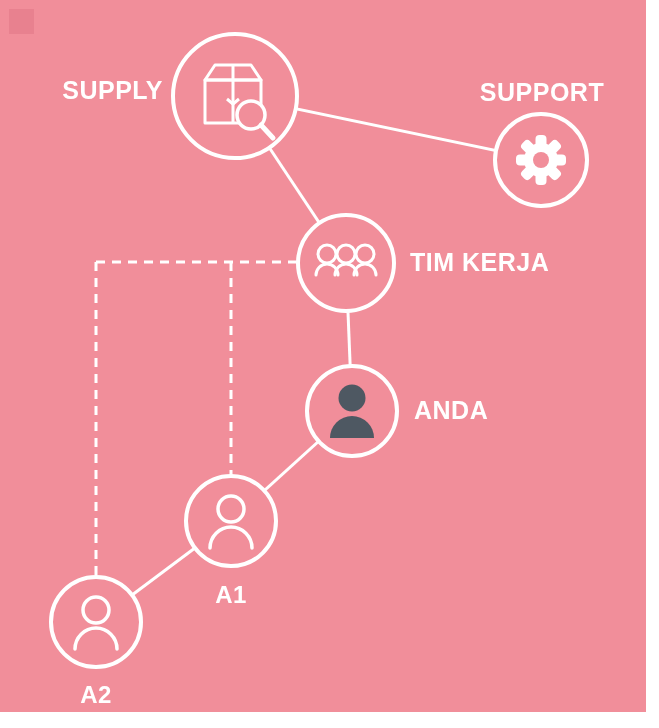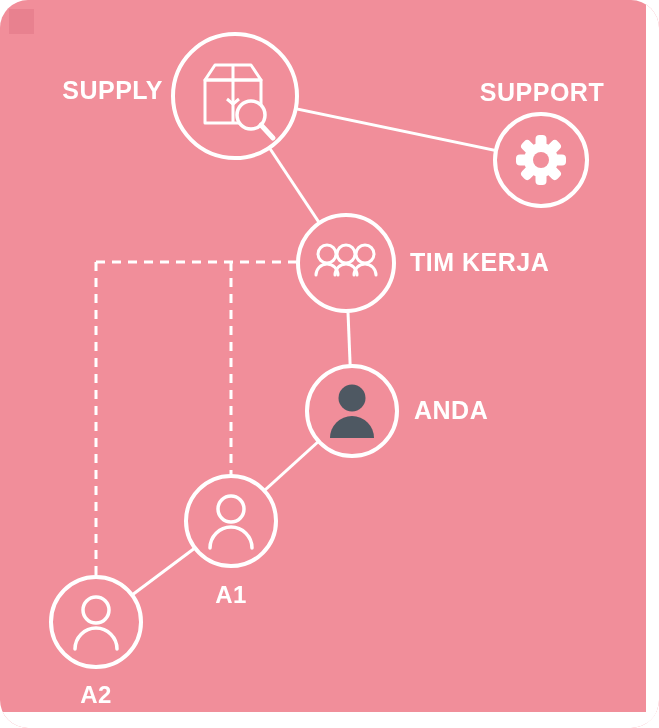--- a/index.html
+++ b/index.html
@@ -2,21 +2,20 @@
 <html><head>
 <meta charset="utf-8">
 <style>
   html, body { margin: 0; padding: 0; background: #ffffff; }
   .stage {
     position: relative;
     width: 659px;
     height: 728px;
     overflow: hidden;
     font-family: "Liberation Sans", sans-serif;
-    border-radius: 28px;
   }
   svg { display: block; }
   text {
     font-family: "Liberation Sans", sans-serif;
     font-weight: bold;
     fill: #ffffff;
     letter-spacing: 0.5px;
   }
   .node-label   { font-size: 25px; }
   .small-label  { font-size: 24px; }

